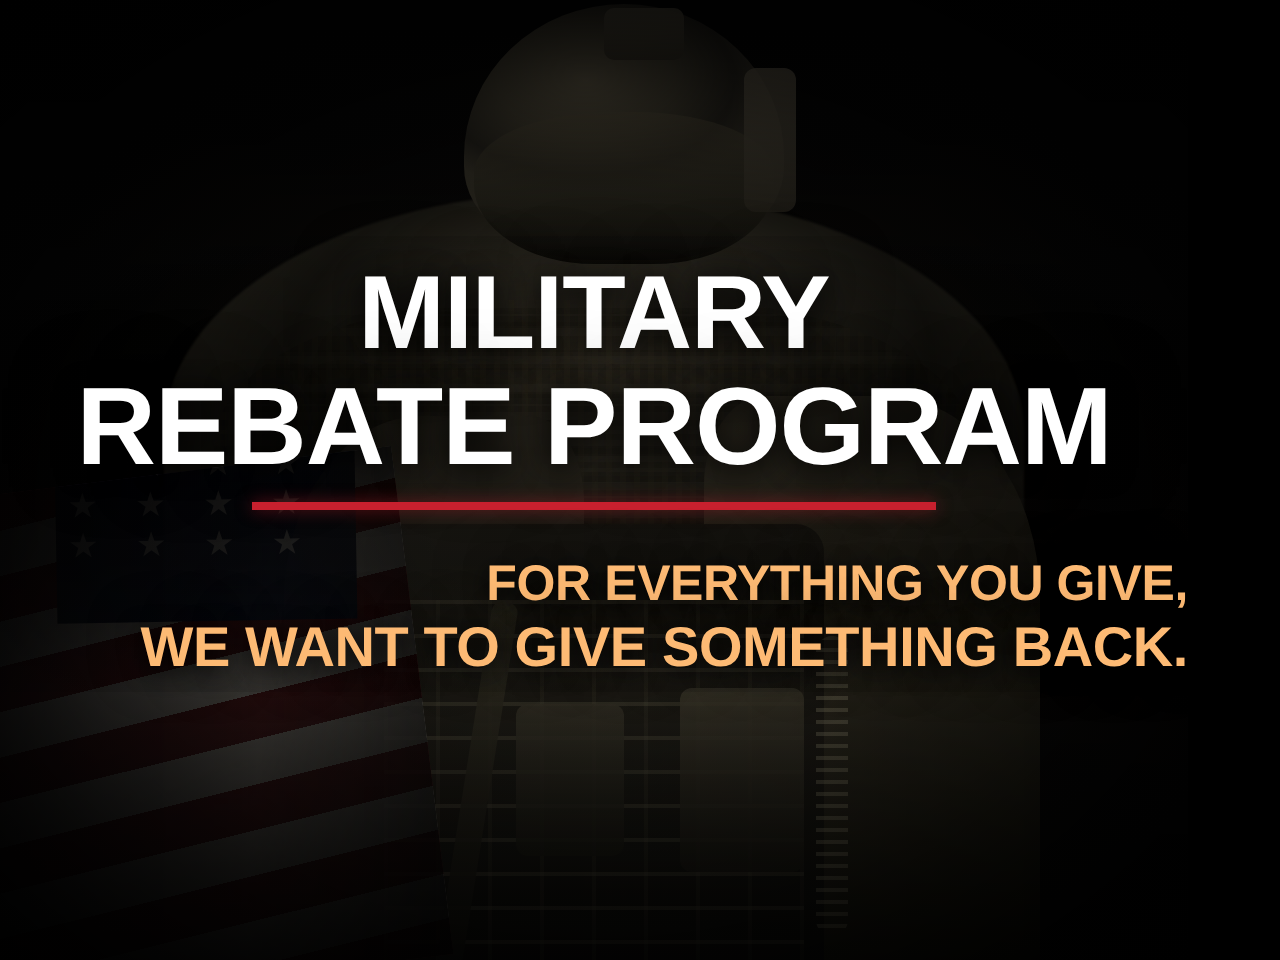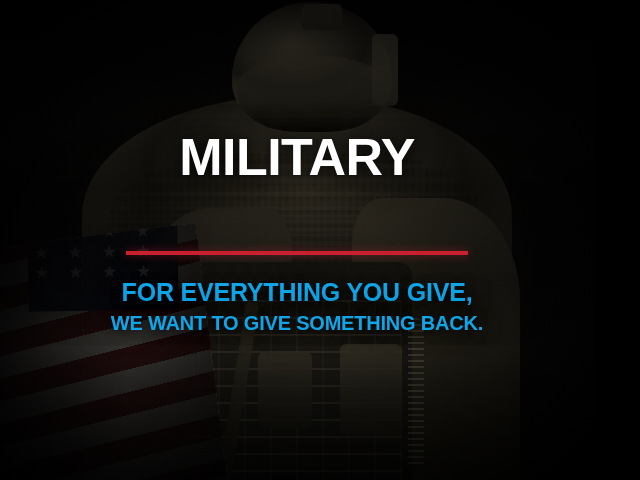--- a/index.html
+++ b/index.html
@@ -319,27 +319,28 @@
   .subhead {
     position: absolute;
     left: 0;
     right: 0;
     top: 277px;
     font-size: 25px;
     line-height: 31px;
     font-weight: 700;
     letter-spacing: -0.2px;
     text-transform: uppercase;
-    color: #0ea5e9;
+    color: #fdba74;
     text-shadow: 0 2px 12px rgba(0,0,0,.88), 0 0 26px rgba(0,0,0,.6);
     white-space: nowrap;
+    text-align: right;
   }
   .subhead .sl2 {
     display: block;
-    font-size: 20px;
+    font-size: 28px;
   }
 </style>
 </head>
 <body>
 
 <div id="poster">
 
   <div class="scene">
     <div class="base"></div>
 
@@ -369,20 +370,21 @@
     </div>
 
     <div class="vignette"></div>
     <div class="text-scrim"></div>
   </div>
 
   <div class="content">
 
     <div class="headline">
       <span>MILITARY</span>
+      <span class="line2">REBATE PROGRAM</span>
     </div>
 
     <div class="divider"></div>
 
     <div class="subhead">
       <span>FOR EVERYTHING YOU GIVE,</span>
       <span class="sl2">WE WANT TO GIVE SOMETHING BACK.</span>
     </div>
 
   </div>

